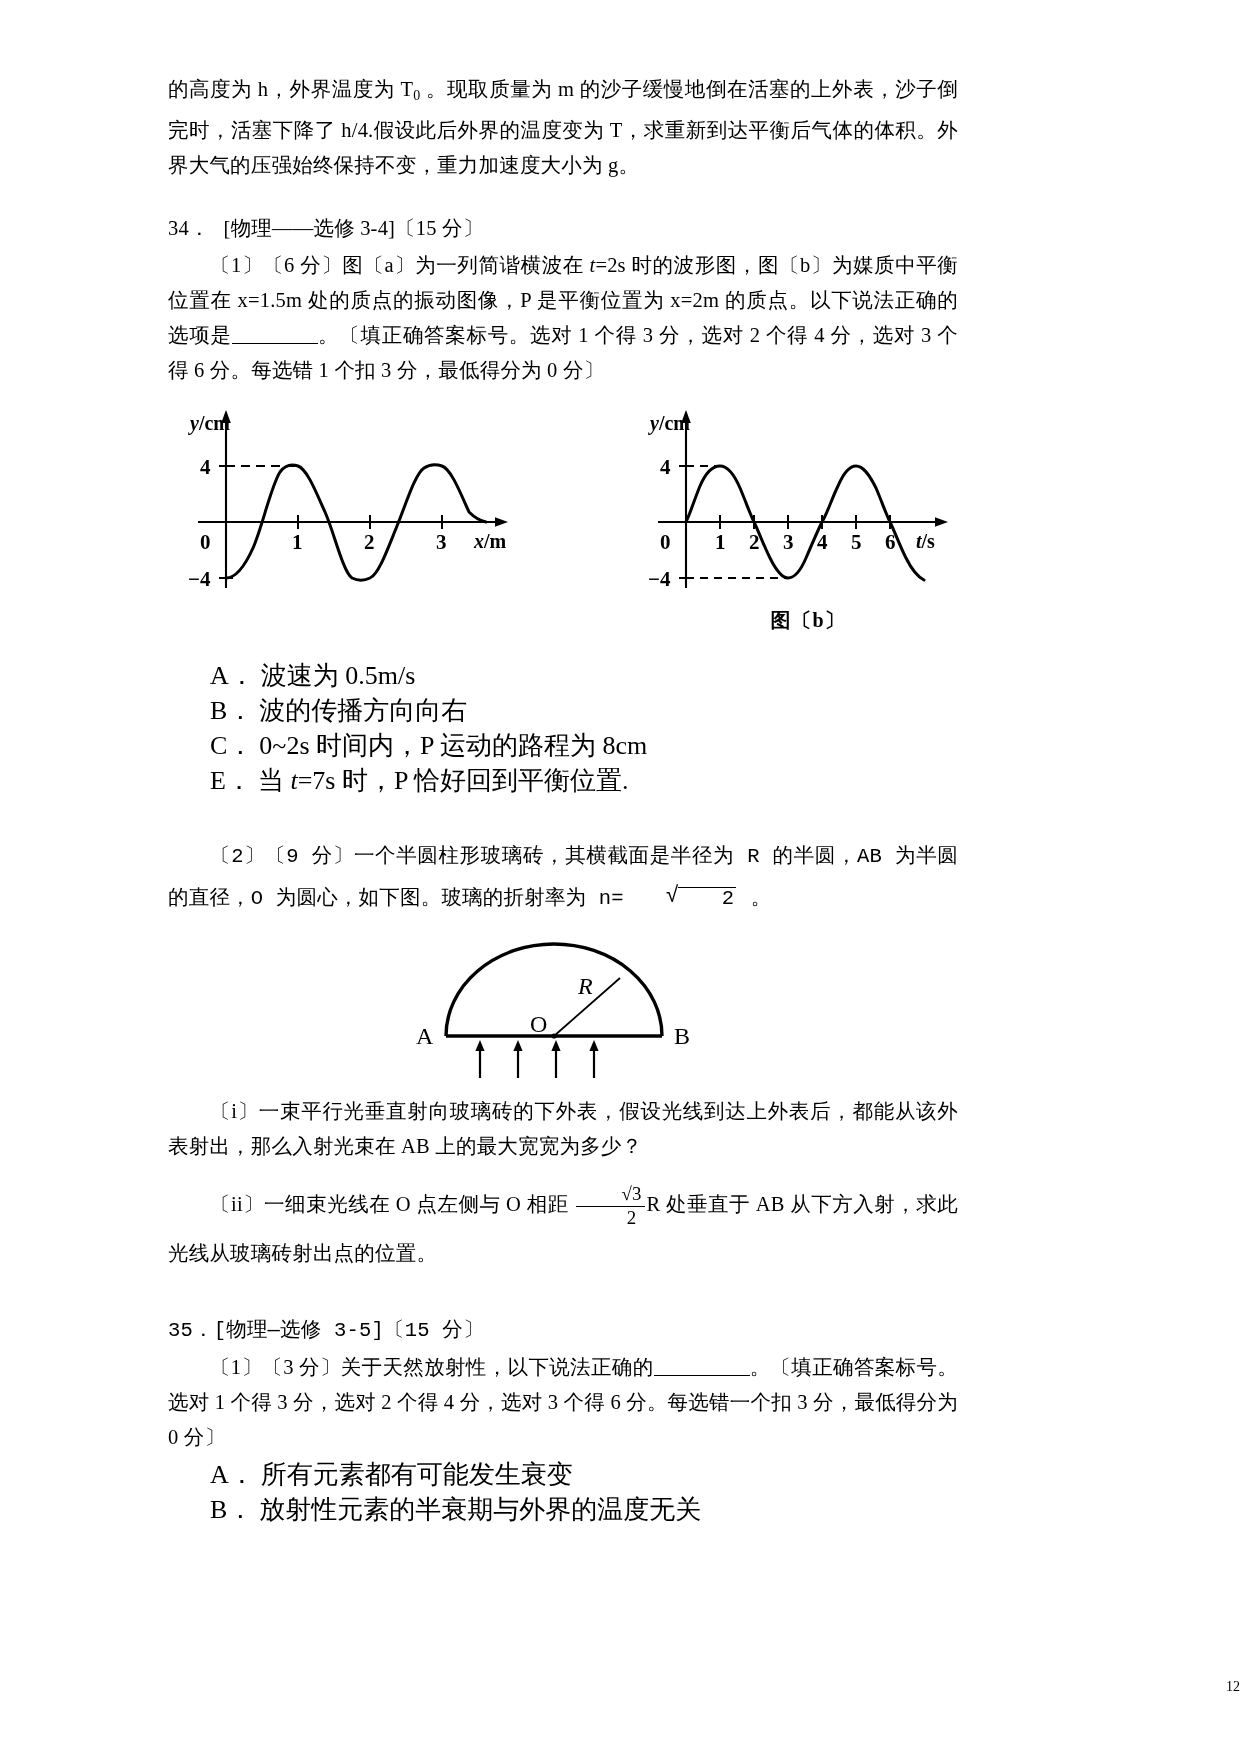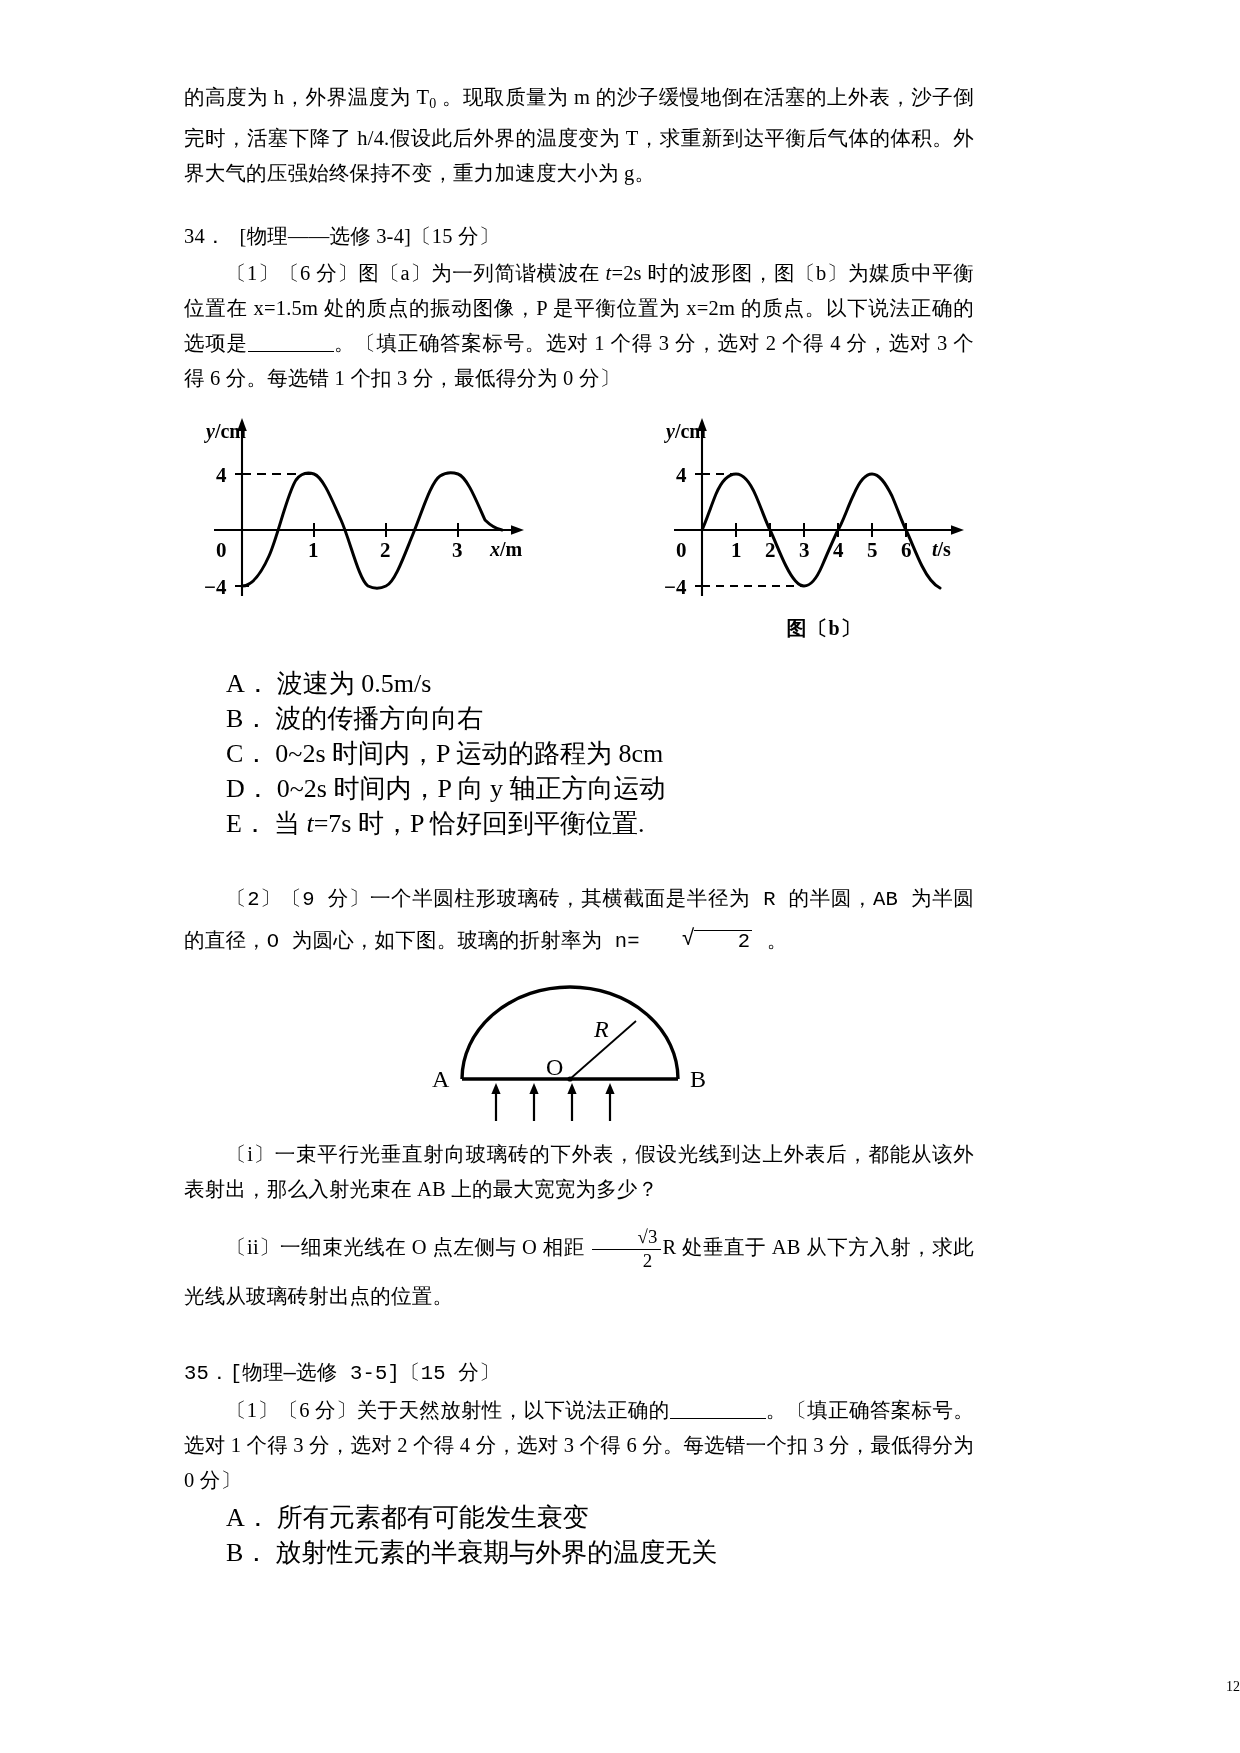--- a/index.html
+++ b/index.html
@@ -15,23 +15,22 @@
     position: relative;
     width: 1240px;
     height: 1753px;
     margin: 0 auto;
     background: #ffffff;
     overflow: hidden;
   }
   .content {
     position: absolute;
     left: 168px;
-    top: 80px;
+    top: 72px;
     width: 790px;
-    margin-left: 16px;
   }
   
   .para {
     font-size: 20.5px;
     line-height: 35px;
     text-align: justify;
     letter-spacing: 0.2px;
     margin: 0;
   }
   .indent2 { text-indent: 42px; }
@@ -227,21 +226,20 @@
         </svg>
         <div class="figcap">图〔b〕</div>
       </div>
 
     </div>
 
     <ul class="opts" style="margin-top:16px;">
       <li><span class="opt-label">A．</span><span>波速为 0.5m/s</span></li>
       <li><span class="opt-label">B．</span><span>波的传播方向向右</span></li>
       <li><span class="opt-label">C．</span><span>0~2s 时间内，P 运动的路程为 8cm</span></li>
-      <li><span class="opt-label">D．</span><span>0~2s 时间内，P 向 y 轴正方向运动</span></li>
       <li><span class="opt-label">E．</span><span>当 </span><span class="ital">t</span><span>=7s 时，P 恰好回到平衡位置.</span></li>
     </ul>
 
     <p class="para indent2" style="margin-top:38px;line-height:42px;font-family:Liberation Mono, monospace;"><span>〔2〕〔9 分〕一个半圆柱形玻璃砖，其横截面是半径为 R 的半圆，AB 为半圆的直径，O 为圆心，如下图。玻璃的折射率为 n=</span><span class="sqrt"><span>2</span></span><span> 。</span></p>
 
     <div class="semifig">
       <svg width="790" height="150" viewBox="0 0 790 150">
 
         <path d="M 278,100 A 108,92 0 0 1 494,100" fill="none" stroke="#000" stroke-width="3.4"></path>
 
@@ -272,21 +270,21 @@
     </div>
 
     <p class="para indent2" style="margin-top:8px;">〔i〕一束平行光垂直射向玻璃砖的下外表，假设光线到达上外表后，都能从该外表射出，那么入射光束在 AB 上的最大宽宽为多少？</p>
 
     <p class="para indent2" style="margin-top:16px;line-height:48px;font-family:Liberation Serif, serif;"><span>〔ii〕一细束光线在 O 点左侧与 O 相距 </span><span class="frac"><span class="num">√3</span><span class="den">2</span></span><span>R 处垂直于 AB 从下方入射，求此光线从玻璃砖射出点的位置。</span></p>
 
     <p class="para" style="margin-top:36px;font-family:Liberation Mono, monospace;">
       <span>35．</span><span>[物理—选修 3-5]〔15 分〕</span>
     </p>
 
-    <p class="para indent2" style="margin-top:2px;"><span>〔1〕〔6 分〕关于天然放射性，以下说法正确的</span><span class="fill-blank short"></span><span>。〔填正确答案标号。选对 1 个得 3 分，选对 2 个得 4 分，选对 3 个得 6 分。每选错一个扣 3 分，最低得分为 0 分〕</span></p>
+    <p class="para indent2" style="margin-top:2px;"><span>〔1〕〔3 分〕关于天然放射性，以下说法正确的</span><span class="fill-blank short"></span><span>。〔填正确答案标号。选对 1 个得 3 分，选对 2 个得 4 分，选对 3 个得 6 分。每选错一个扣 3 分，最低得分为 0 分〕</span></p>
 
     <ul class="opts" style="margin-top:2px;">
       <li><span class="opt-label">A．</span><span>所有元素都有可能发生衰变</span></li>
       <li><span class="opt-label">B．</span><span>放射性元素的半衰期与外界的温度无关</span></li>
     </ul>
 
   </div>
 
   <div class="pageno">12</div>
 </div>

